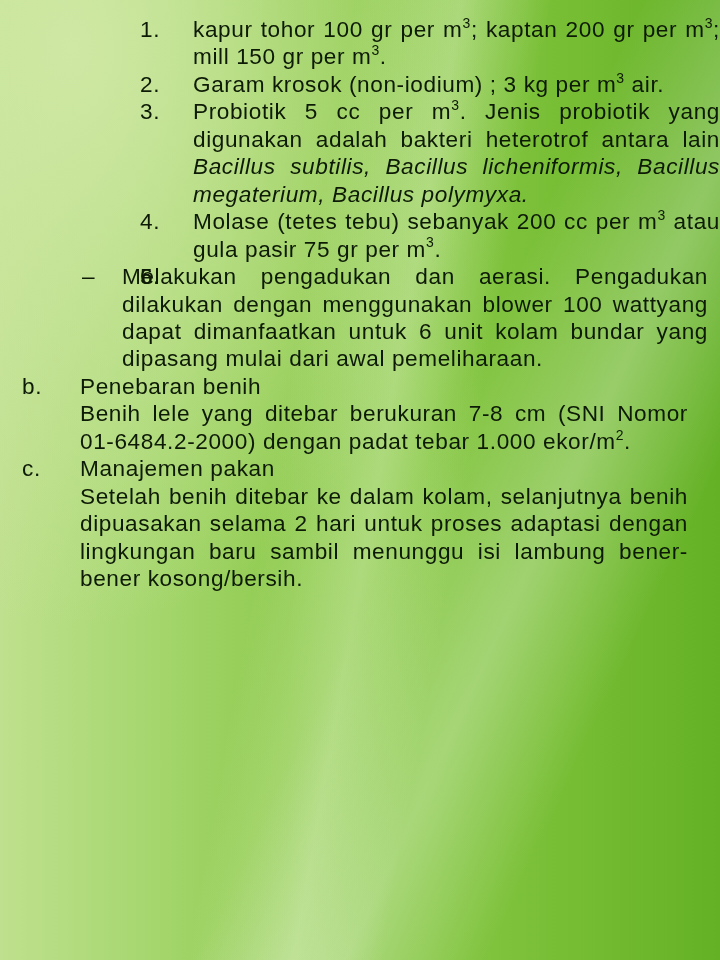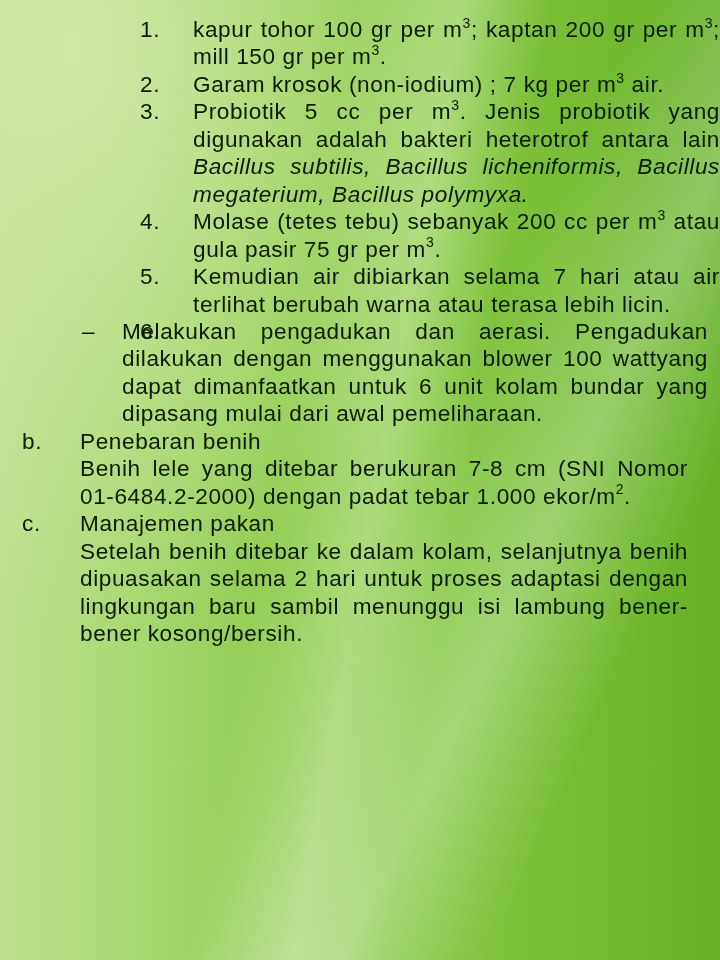--- a/index.html
+++ b/index.html
@@ -36,33 +36,32 @@
 <div class="slide">
   <div class="content">
 
     <div id="steps">
         <div class="row num-item">
           <span class="marker">1.</span>
           <div class="body"><span>kapur tohor 100 gr per m</span><sup>3</sup><span>; kaptan 200 gr per m</span><sup>3</sup><span>; mill 150 gr per m</span><sup>3</sup><span>.</span></div>
         </div>
         <div class="row num-item">
           <span class="marker">2.</span>
-          <div class="body"><span>Garam krosok (non-iodium) ; 7 kg per m</span><sup>3</sup><span> air.</span></div>
+          <div class="body"><span>Garam krosok (non-iodium) ; 3 kg per m</span><sup>3</sup><span> air.</span></div>
         </div>
         <div class="row num-item">
           <span class="marker">3.</span>
           <div class="body"><span>Probiotik 5 cc per m</span><sup>3</sup><span>. Jenis probiotik yang digunakan adalah bakteri heterotrof antara lain </span><i>Bacillus subtilis, Bacillus licheniformis, Bacillus megaterium, Bacillus polymyxa.</i></div>
         </div>
         <div class="row num-item">
           <span class="marker">4.</span>
           <div class="body"><span>Molase (tetes tebu) sebanyak 200 cc per m</span><sup>3</sup><span> atau gula pasir 75 gr per m</span><sup>3</sup><span>.</span></div>
         </div>
         <div class="row num-item">
           <span class="marker">5.</span>
-          <div class="body"><span>Kemudian air dibiarkan selama 7 hari atau air terlihat berubah warna atau terasa lebih licin.</span></div>
         </div>
         <div class="row num-item">
           <span class="marker">6.</span>
         </div>
       </div>
 
     <div class="row dash-item">
       <span class="marker">–</span>
       <div class="body">Melakukan pengadukan dan aerasi. Pengadukan dilakukan dengan menggunakan blower 100 wattyang dapat dimanfaatkan untuk 6 unit kolam bundar yang dipasang mulai dari awal pemeliharaan.</div>
     </div>

